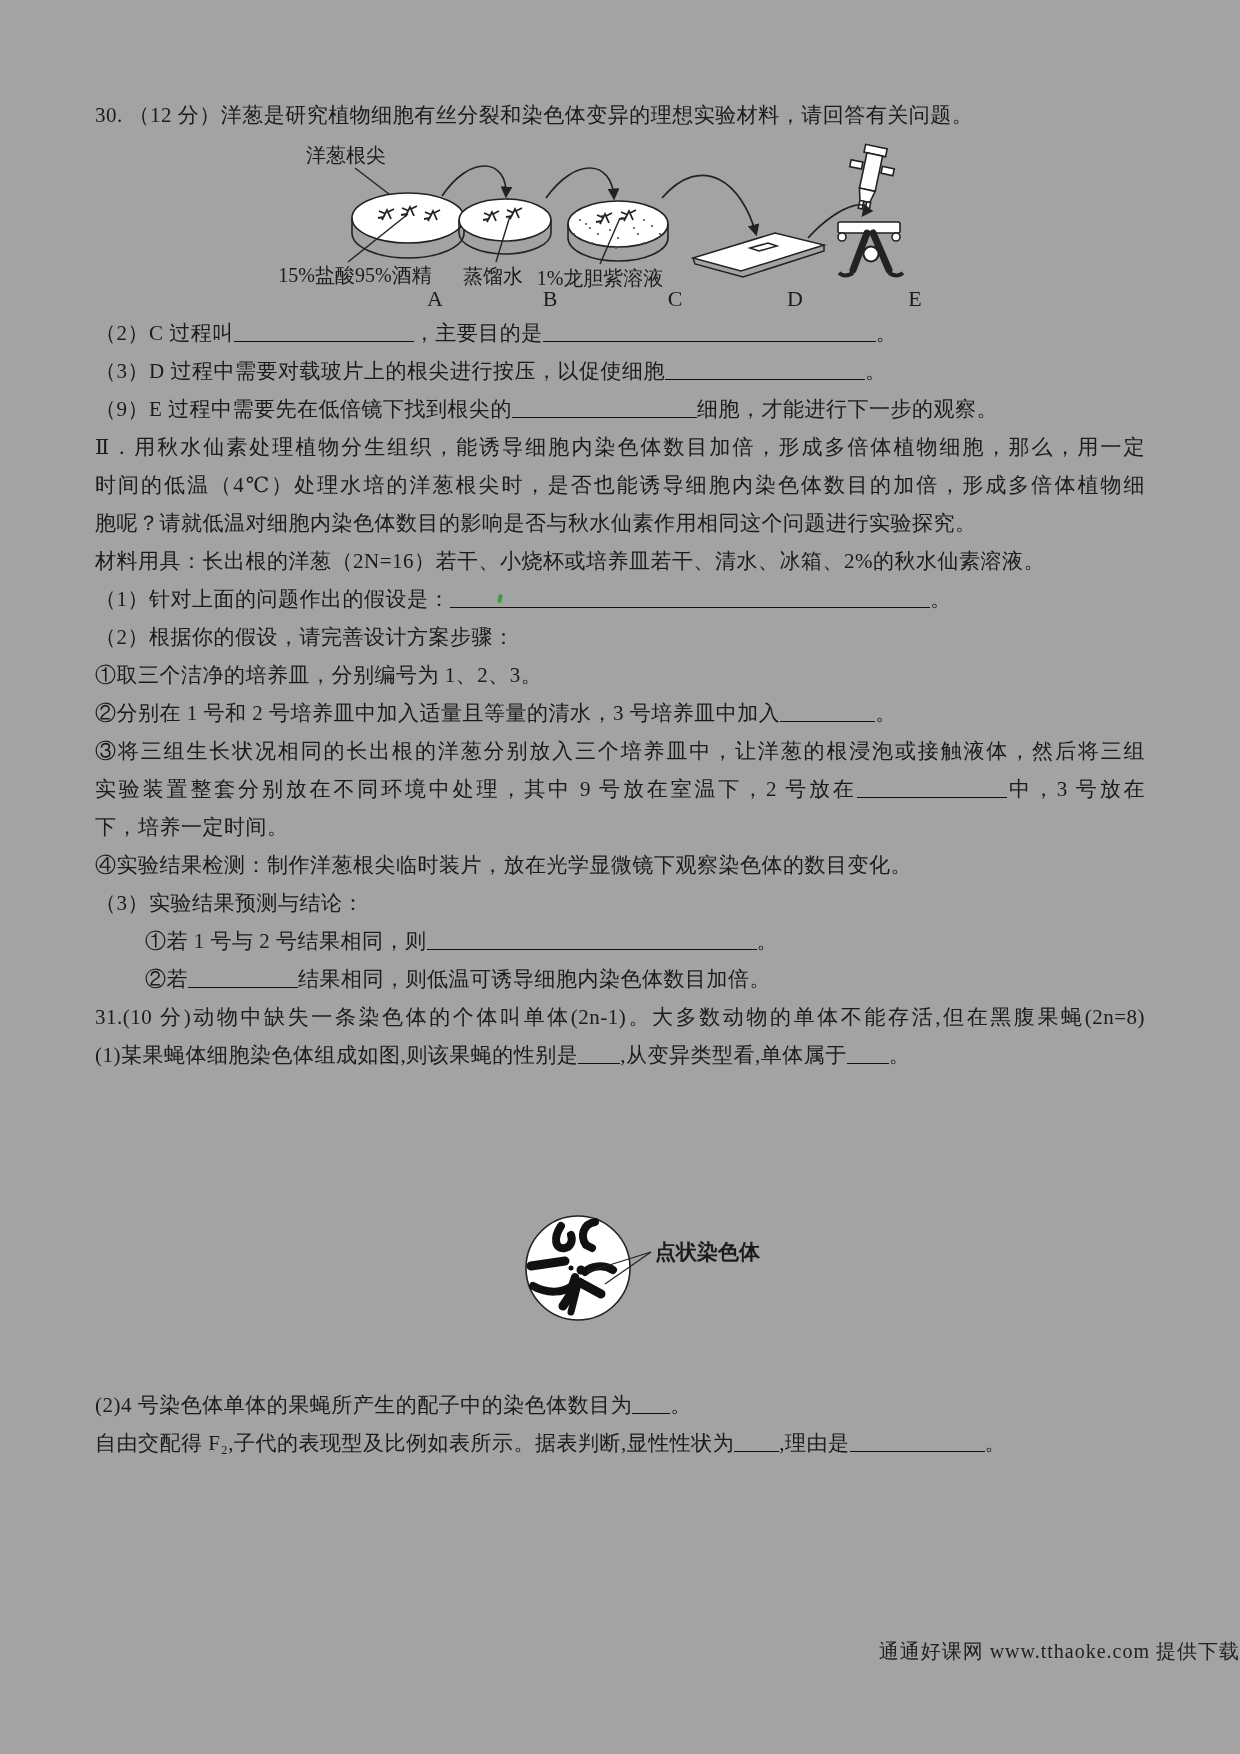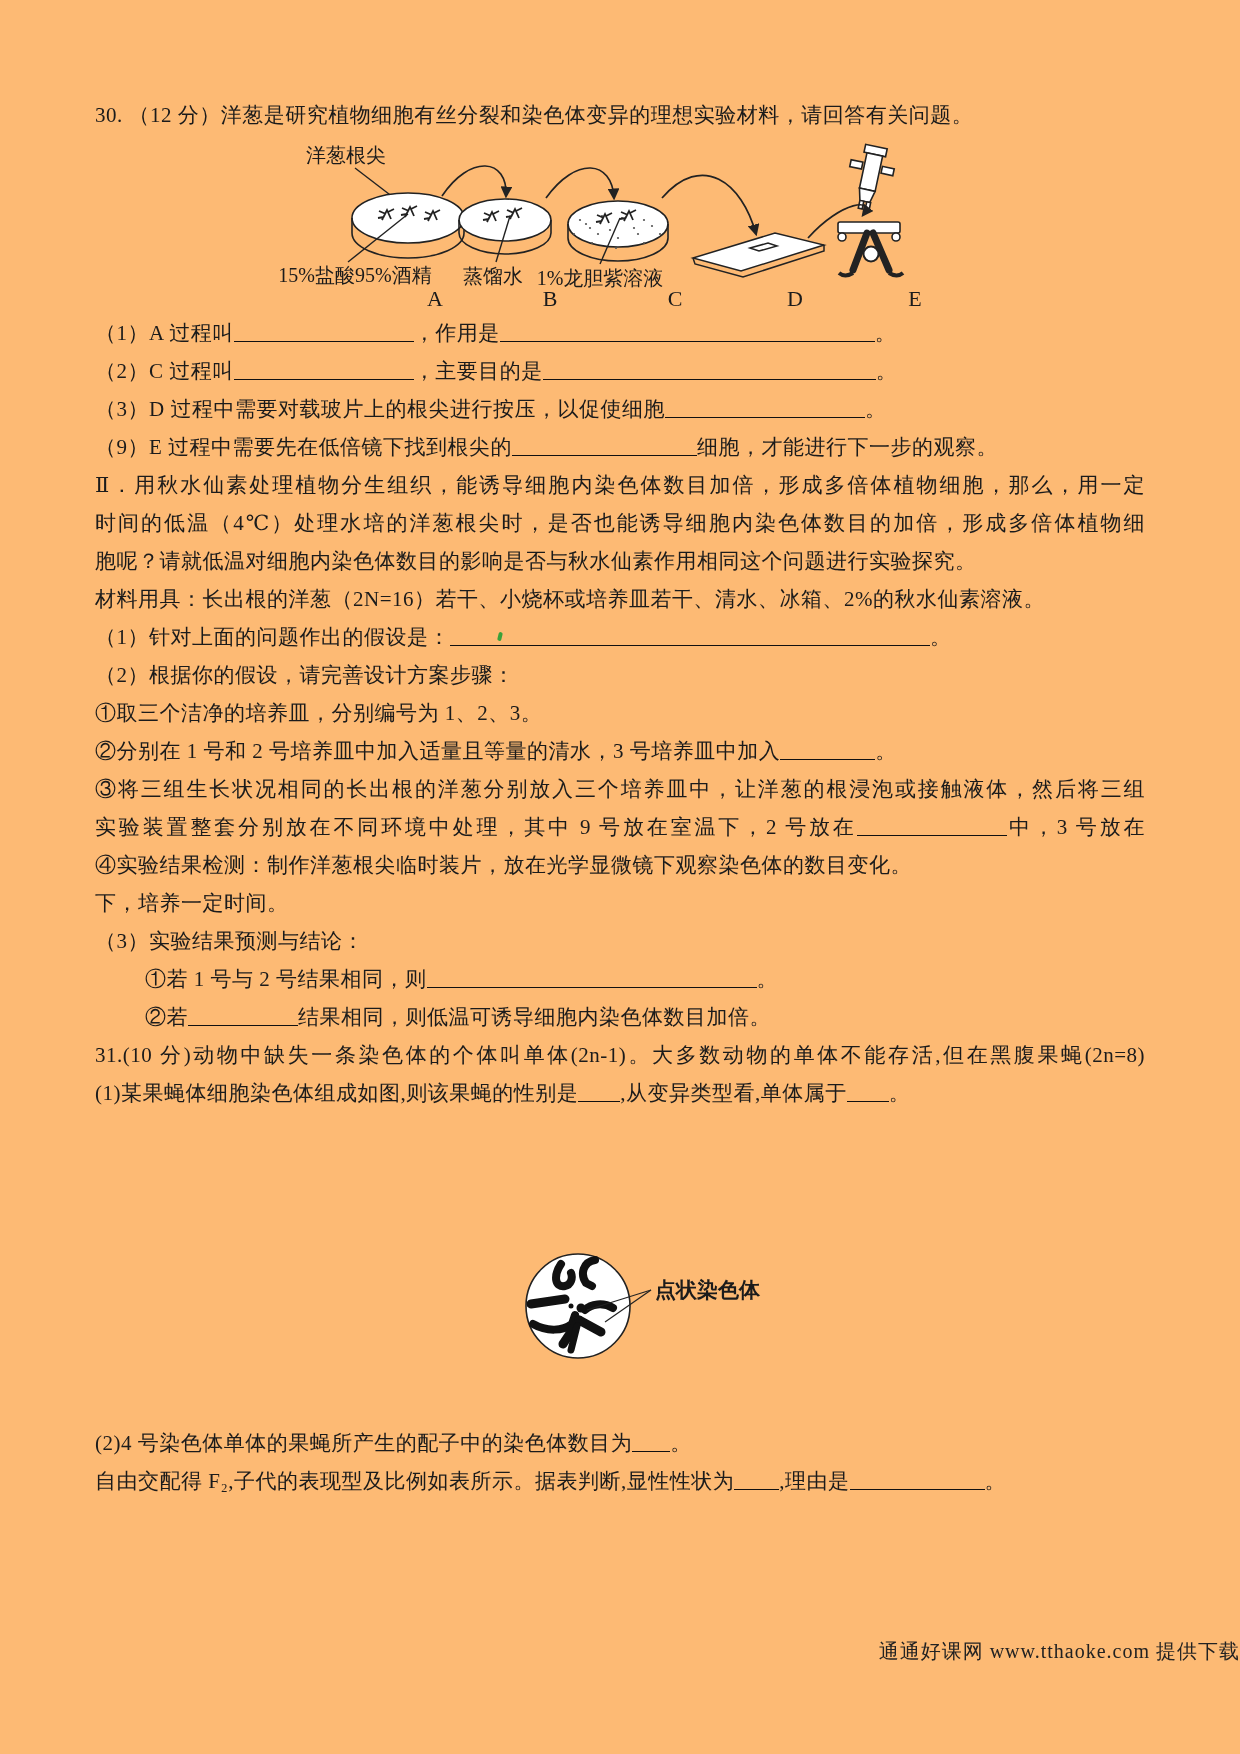--- a/index.html
+++ b/index.html
@@ -1,16 +1,16 @@
 <!DOCTYPE html>
 <html><head>
 <meta charset="utf-8">
 <style>
   html,body{margin:0;padding:0;background:#e8e8e8;}
-  .page{position:relative;width:1240px;height:1754px;background:#fdba74;margin:0 auto;
+  .page{position:relative;width:1240px;height:1754px;background:#a3a3a3;margin:0 auto;
         font-family:"Liberation Serif","DejaVu Serif",serif;color:#1b1b1b;overflow:hidden;}
   .content{position:absolute;left:95px;top:104px;width:1050px;}
   .line{height:22px;line-height:22px;font-size:21px;margin-bottom:16px;white-space:nowrap;
         letter-spacing:0.5px;}
   .jline{white-space:normal;text-align:justify;text-align-last:justify;text-justify:inter-character;}
   .ind{padding-left:50px;}
   .blank{display:inline-block;border-bottom:1.7px solid #111;height:18px;vertical-align:-2px;position:relative;}
   .stray{display:inline-block;width:4px;height:9px;background:#3aa13a;border-radius:2px;
          transform:rotate(14deg);position:absolute;left:48px;bottom:4px;}
   .diagram{display:block;margin:14px 0 10px 155px;}
@@ -124,23 +124,20 @@
       <text x="350" y="143" font-size="20" text-anchor="middle">1%龙胆紫溶液</text>
 
       <text x="185" y="164" font-size="22" text-anchor="middle">A</text>
       <text x="300" y="164" font-size="22" text-anchor="middle">B</text>
       <text x="425" y="164" font-size="22" text-anchor="middle">C</text>
       <text x="545" y="164" font-size="22" text-anchor="middle">D</text>
       <text x="665" y="164" font-size="22" text-anchor="middle">E</text>
     </svg>
 
     <div class="line">
-      <span>（1）A 过程叫</span><span class="blank" style="width:180px"></span><span>，作用是</span><span class="blank" style="width:375px"></span><span>。</span>
-    </div>
-    <div class="line">
       <span>（2）C 过程叫</span><span class="blank" style="width:180px"></span><span>，主要目的是</span><span class="blank" style="width:333px"></span><span>。</span>
     </div>
     <div class="line">
       <span>（3）D 过程中需要对载玻片上的根尖进行按压，以促使细胞</span><span class="blank" style="width:200px"></span><span>。</span>
     </div>
     <div class="line">
       <span>（9）E 过程中需要先在低倍镜下找到根尖的</span><span class="blank" style="width:185px"></span><span>细胞，才能进行下一步的观察。</span>
     </div>
 
     <div class="line jline">Ⅱ．用秋水仙素处理植物分生组织，能诱导细胞内染色体数目加倍，形成多倍体植物细胞，那么，用一定</div>
@@ -154,22 +151,22 @@
 
     <div class="line">（2）根据你的假设，请完善设计方案步骤：</div>
     <div class="line">①取三个洁净的培养皿，分别编号为 1、2、3。</div>
     <div class="line">
       <span>②分别在 1 号和 2 号培养皿中加入适量且等量的清水，3 号培养皿中加入</span><span class="blank" style="width:95px"></span><span>。</span>
     </div>
     <div class="line jline">③将三组生长状况相同的长出根的洋葱分别放入三个培养皿中，让洋葱的根浸泡或接触液体，然后将三组</div>
     <div class="line jline">
       <span>实验装置整套分别放在不同环境中处理，其中 9 号放在室温下，2 号放在</span><span class="blank" style="width:150px"></span><span>中，3 号放在</span>
     </div>
+    <div class="line">下，培养一定时间。</div>
     <div class="line">④实验结果检测：制作洋葱根尖临时装片，放在光学显微镜下观察染色体的数目变化。</div>
-    <div class="line">下，培养一定时间。</div>
     <div class="line">（3）实验结果预测与结论：</div>
     <div class="line ind">
       <span>①若 1 号与 2 号结果相同，则</span><span class="blank" style="width:330px"></span><span>。</span>
     </div>
     <div class="line ind">
       <span>②若</span><span class="blank" style="width:110px"></span><span>结果相同，则低温可诱导细胞内染色体数目加倍。</span>
     </div>
 
     <div class="line jline">31.(10 分)动物中缺失一条染色体的个体叫单体(2n-1)。大多数动物的单体不能存活,但在黑腹果蝇(2n=8)</div>
     <div class="line">

